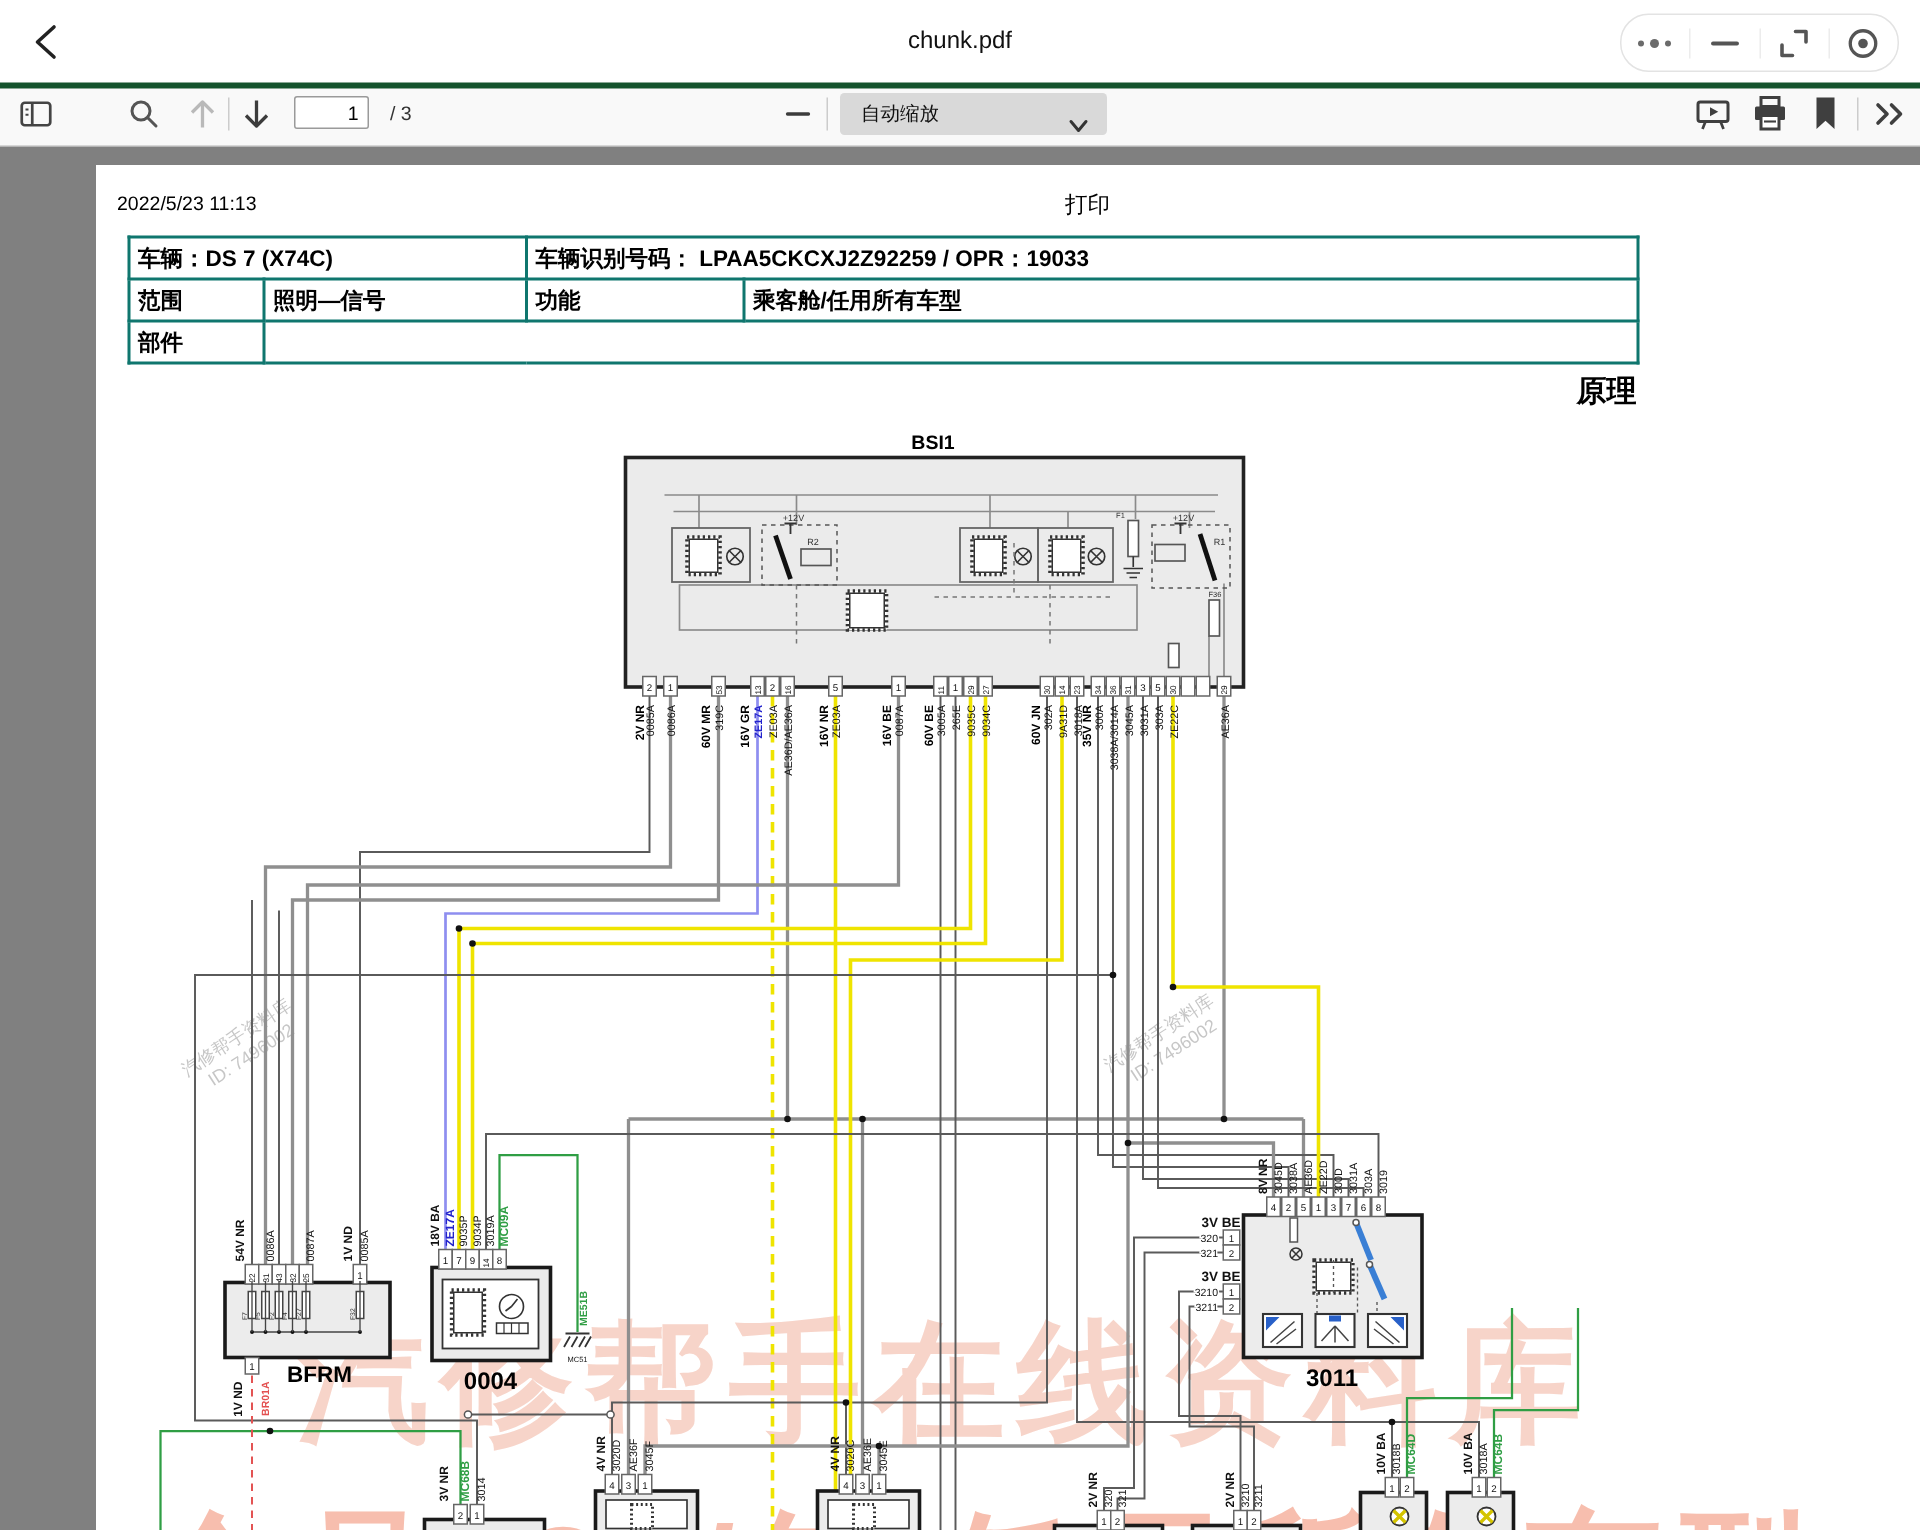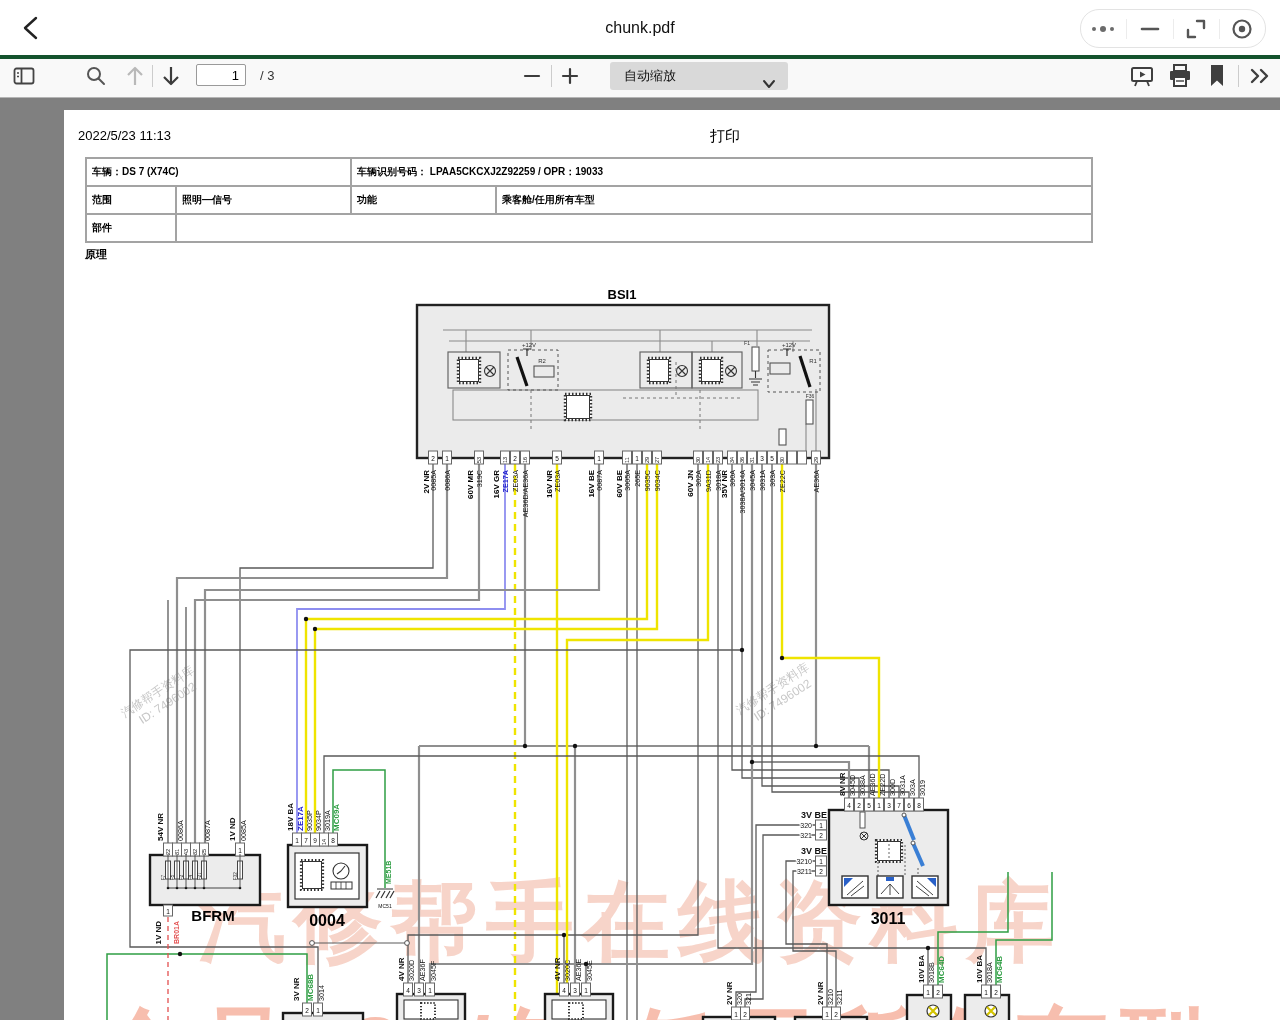--- a/index.html
+++ b/index.html
@@ -13,33 +13,33 @@
   .capsule{position:absolute;right:14px;top:9px;width:184px;height:37px;border:1px solid #e3e3e3;border-radius:19px;
            background:#fff;display:flex;align-items:center;}
   .cap-btn{flex:1;height:100%;display:flex;align-items:center;justify-content:center;cursor:pointer;}
   .cap-div{width:1px;height:20px;background:#ececec;}
   
   .toolbar{position:absolute;left:0;top:55px;width:1280px;height:42px;background:#f9f9f9;border-bottom:1px solid #b5b5b5;z-index:29;}
   .tb-icon{position:absolute;top:0;height:42px;display:flex;align-items:center;justify-content:center;cursor:pointer;}
   .page-input{position:absolute;left:196px;top:9px;width:50px;height:22px;border:1px solid #9a9a9a;border-radius:2px;
               background:#fff;font-size:13px;text-align:right;padding:0 6px 0 2px;box-sizing:border-box;font-family:inherit;}
   .page-total{position:absolute;left:260px;top:0;height:42px;line-height:42px;font-size:13px;color:#333;}
-  .zoom-select{position:absolute;left:610px;top:7px;width:178px;height:28px;background:#d9d9d9;border-radius:3px;
+  .zoom-select{position:absolute;left:560px;top:7px;width:178px;height:28px;background:#d9d9d9;border-radius:3px;
                font-size:13px;color:#111;line-height:28px;padding-left:14px;box-sizing:border-box;cursor:pointer;}
   .zoom-caret{position:absolute;right:12px;top:9px;}
   .tb-div{position:absolute;top:10px;width:1px;height:22px;background:#ccc;}
   
   .contentbg{position:absolute;left:0;top:97px;width:1280px;height:923px;background:#808080;}
   .page{position:absolute;left:64px;top:110px;width:1244px;height:910px;background:#fff;overflow:hidden;}
   .pg-date{position:absolute;left:14px;top:18px;font-size:13px;color:#000;}
   .pg-print{position:absolute;left:646px;top:17px;font-size:15px;color:#000;text-align:center;}
   table.info{position:absolute;left:21px;top:47px;width:1006px;border-collapse:collapse;table-layout:fixed;}
-  table.info td{border:2px solid #a3a3a3;font-size:10px;font-weight:bold;color:#000;height:24px;padding:1px 5px;
+  table.info td{border:2px solid #0f766e;font-size:15px;font-weight:bold;color:#000;height:24px;padding:1px 5px;
                 white-space:nowrap;overflow:hidden;margin-top:36px;}
-  .pg-title{position:absolute;left:21px;top:137px;width:1006px;text-align:left;font-size:11px;font-weight:bold;color:#000;}
+  .pg-title{position:absolute;left:21px;top:137px;width:1006px;text-align:right;font-size:20px;font-weight:bold;color:#000;}
   svg.diag{position:absolute;left:0;top:0;pointer-events:none;}
   svg text{font-family:"Liberation Sans",sans-serif;}
 </style>
 </head>
 <body>
 
 <div class="screen">
 
   <div class="winbar">
     <div class="back">

